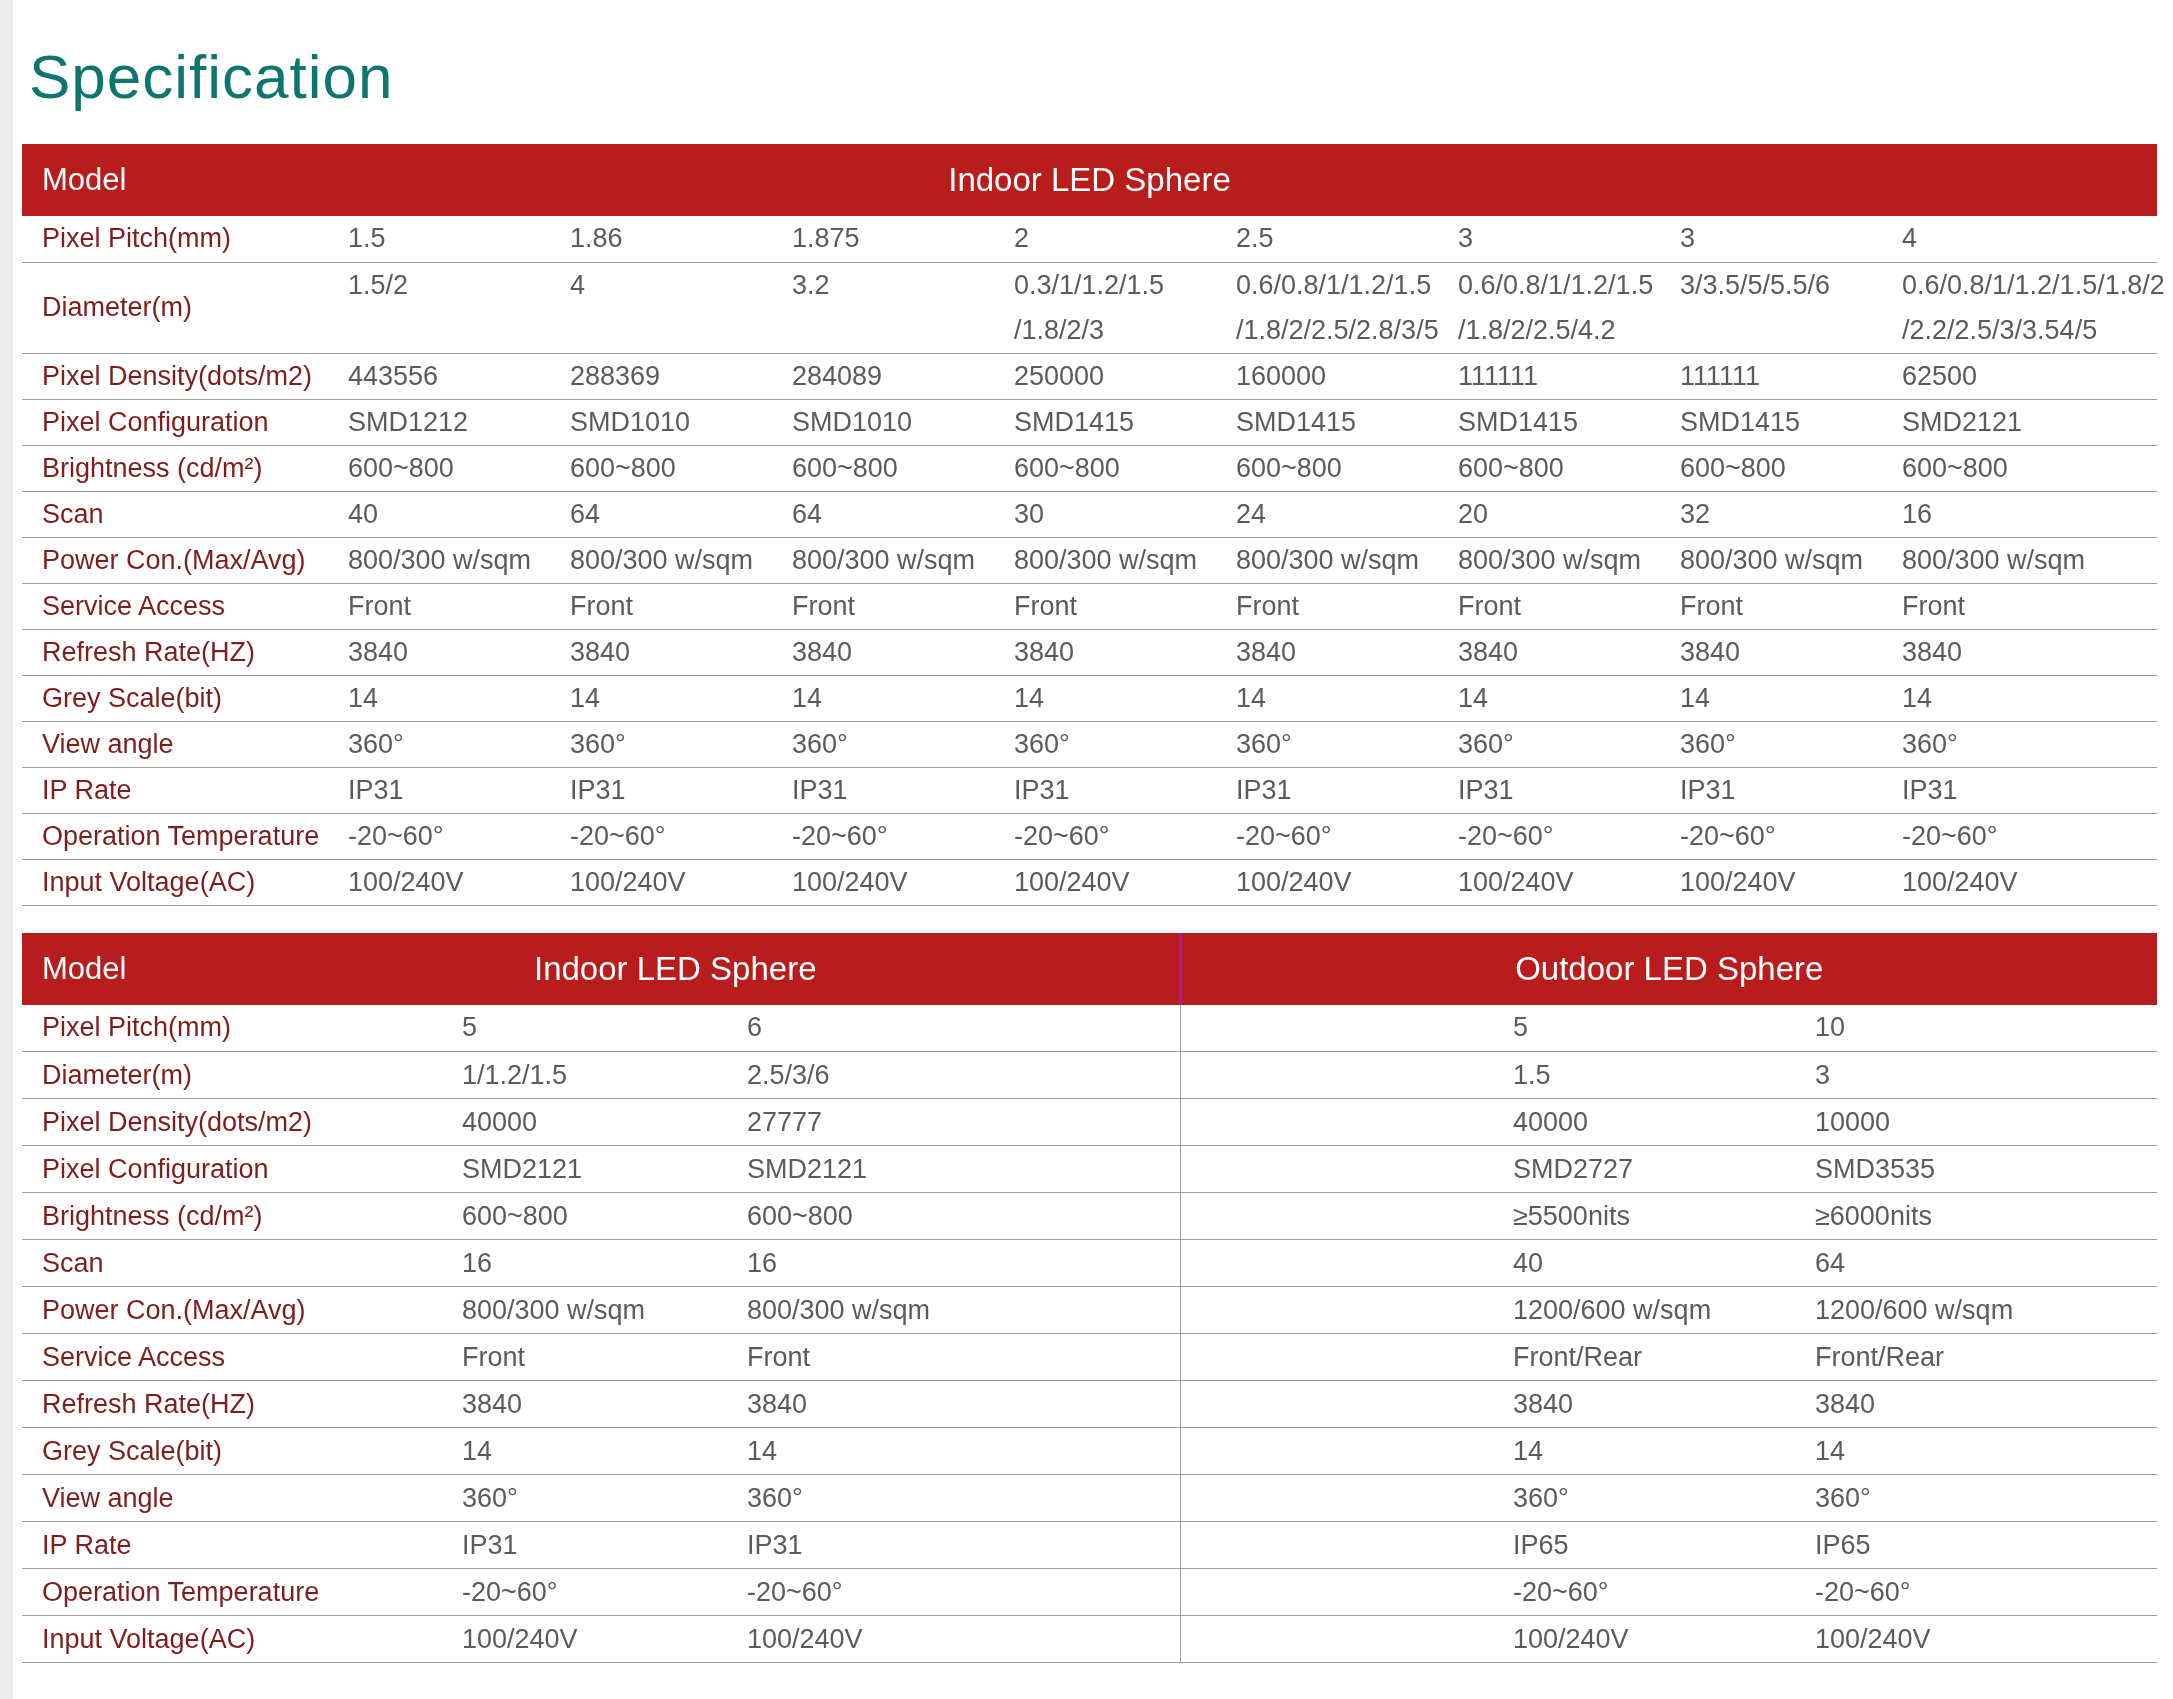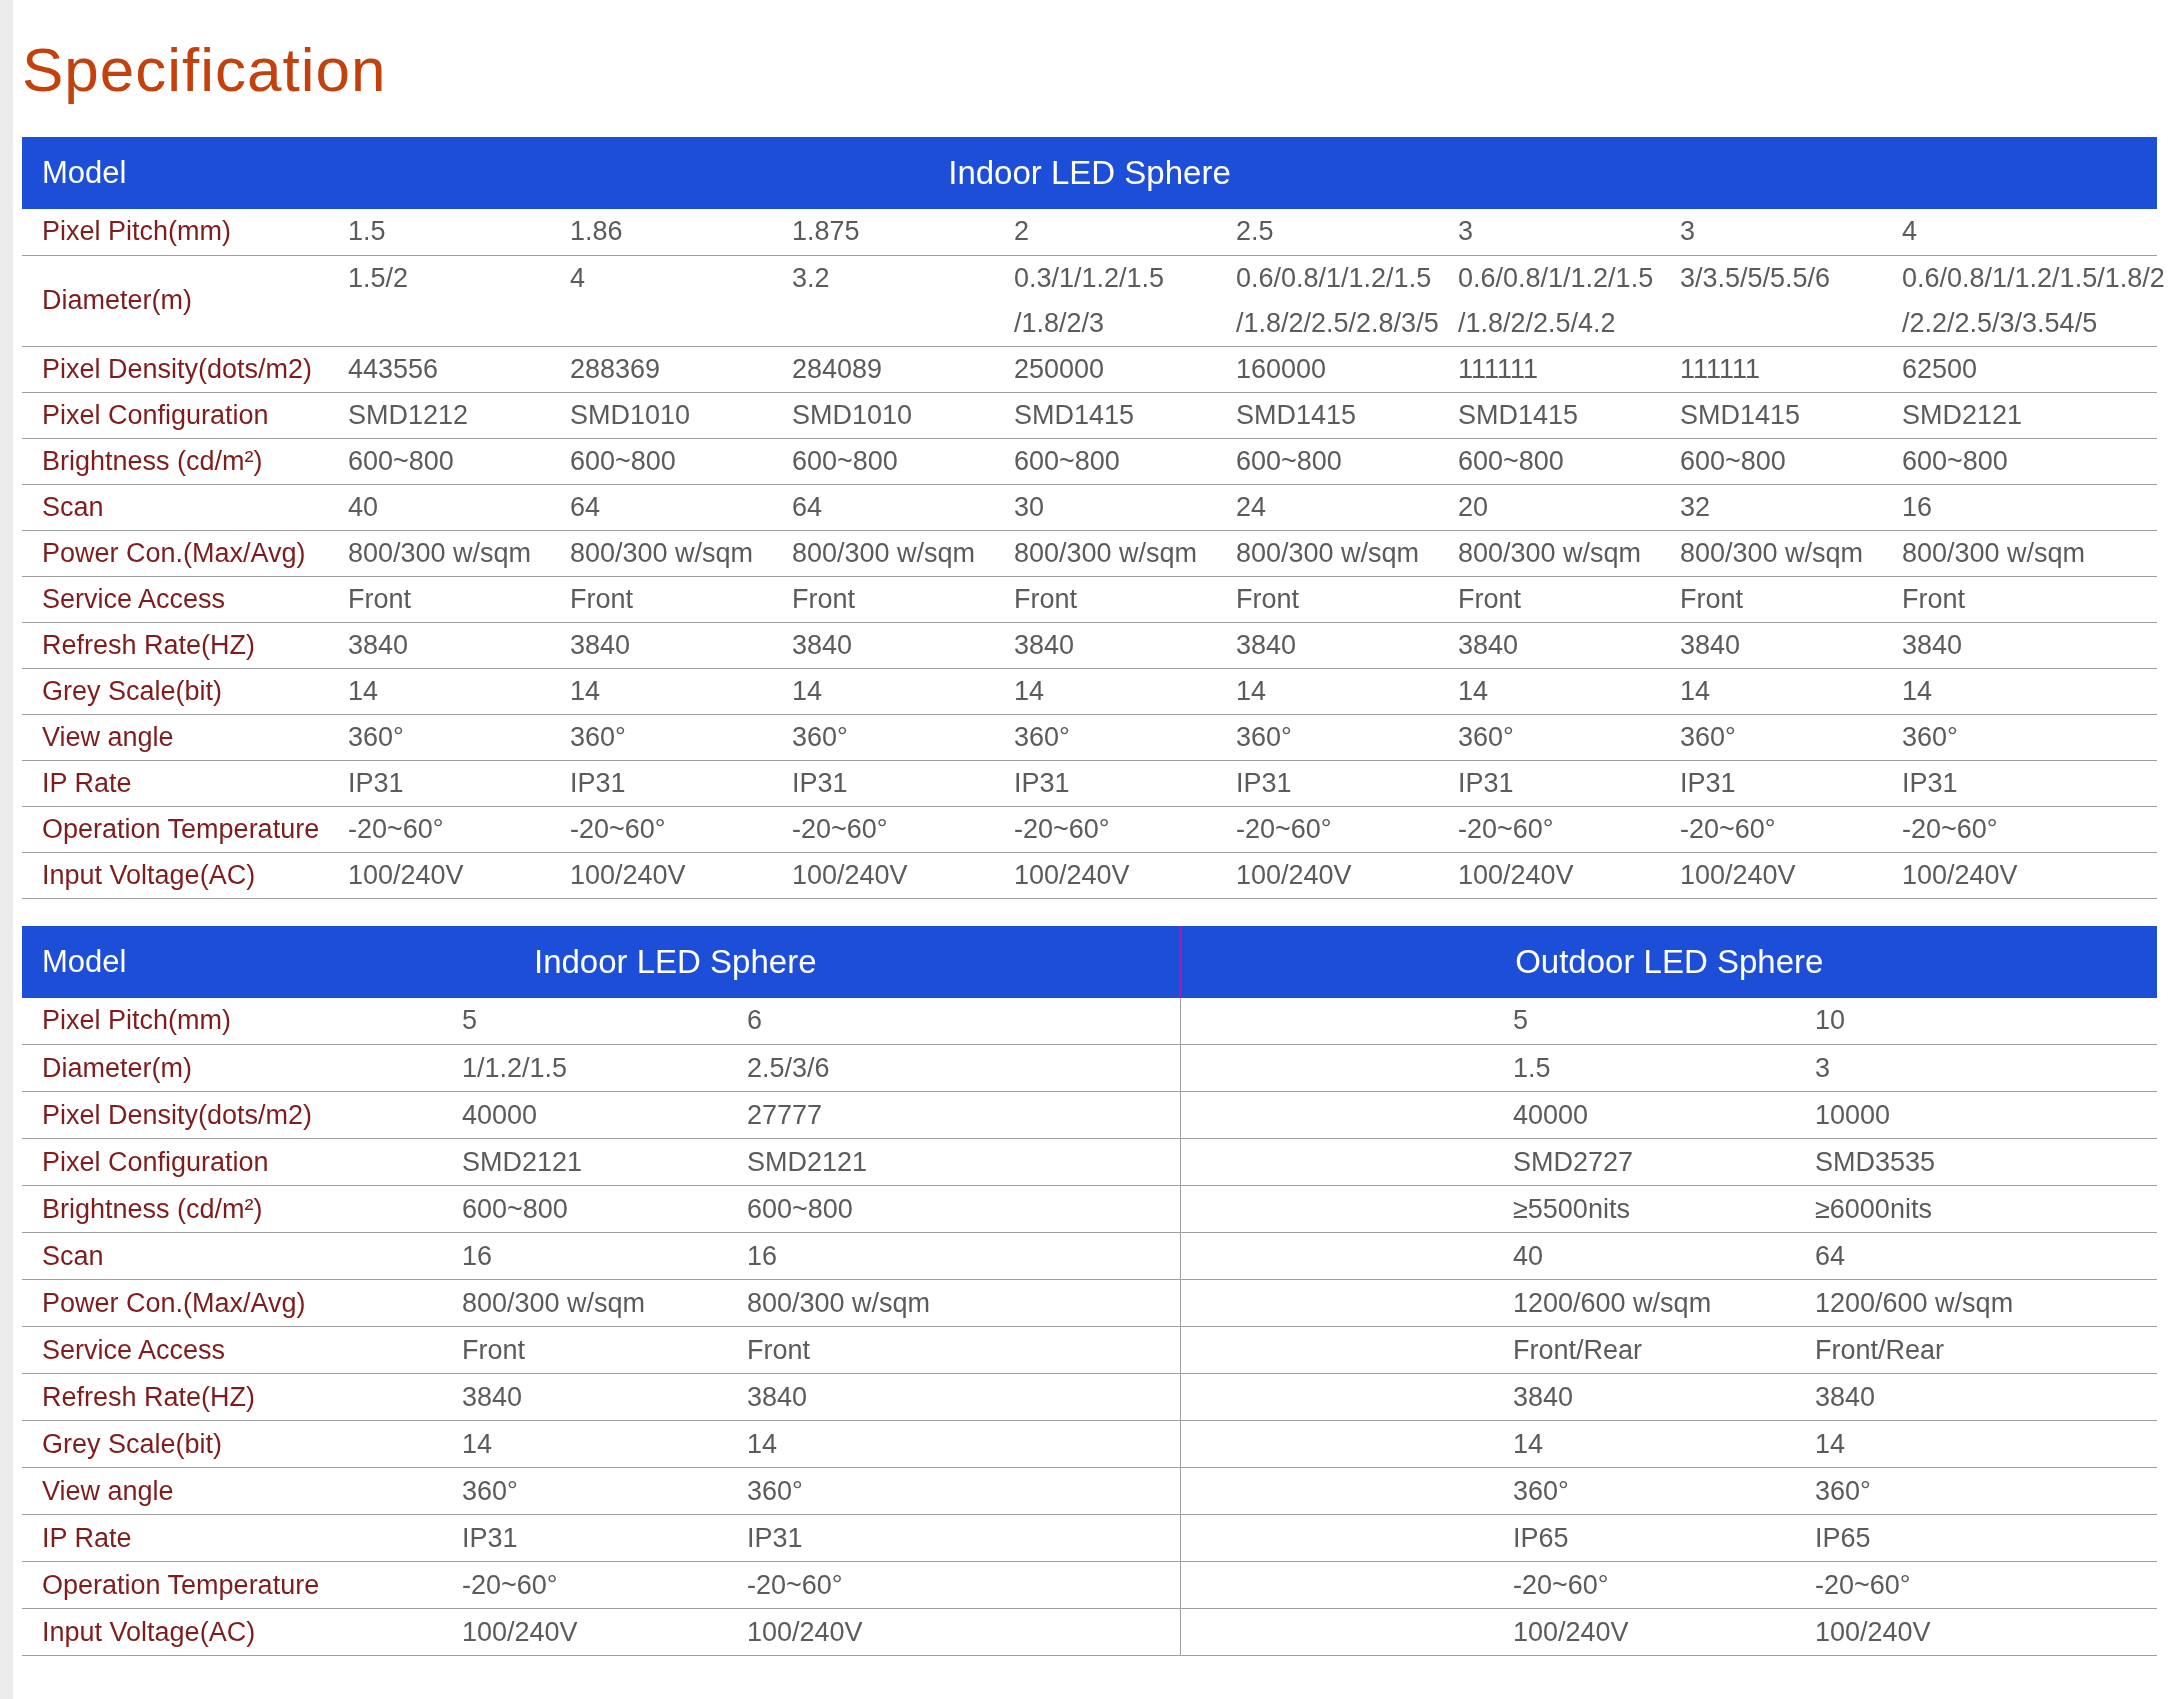--- a/index.html
+++ b/index.html
@@ -9,33 +9,33 @@
     background: #ffffff;
     font-family: "Liberation Sans", "DejaVu Sans", sans-serif;
     position: relative; overflow: hidden;
   }
   #edge-strip {
     position: absolute; left: 0; top: 0;
     width: 13px; height: 1699px; background: #ececec;
   }
   main { margin-left: 22px; width: 2135px; }
   h1.page-title {
-    margin: 0; padding-top: 36px;
+    margin: 7px; padding-top: 36px;
     font-size: 62px; line-height: 68px;
     font-weight: 400; letter-spacing: 1px;
-    color: #c2410c;
+    color: #0f766e;
   }
   table.spec {
     border-collapse: collapse; table-layout: fixed;
     width: 2135px;
   }
   #t1 { margin-top: 33px; }
   #t2 { margin-top: 27px; }
   th.band {
-    background: #1d4ed8; height: 72px; padding: 0;
+    background: #b91c1c; height: 72px; padding: 0;
     position: relative; font-weight: 400;
   }
   th.outband { border-left: 3px solid #a21caf; }
   .model-label {
     position: absolute; left: 20px; top: 0;
     height: 72px; line-height: 72px;
     color: #ffffff; font-size: 31px; font-weight: 400;
   }
   .group-title {
     display: block; height: 72px; line-height: 72px;

